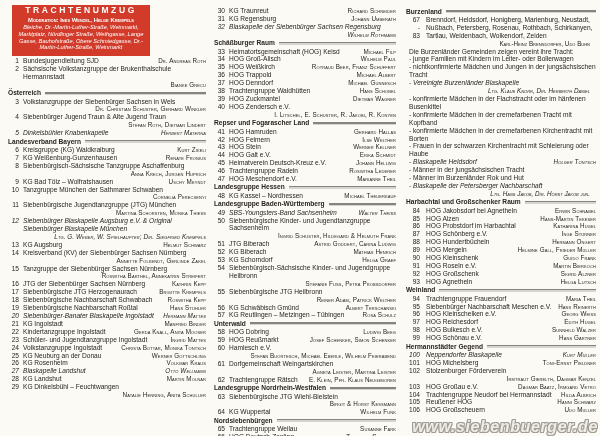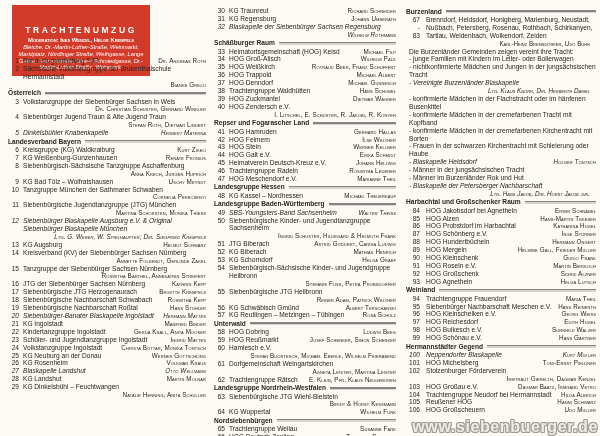--- a/index.html
+++ b/index.html
@@ -1,20 +1,20 @@
 <!DOCTYPE html>
 <html><head>
 <meta charset="utf-8">
 <style>
   html,body{margin:0;padding:0;}
   .page{position:relative;width:600px;height:436px;background:#fbfaf5;overflow:hidden;
         font-family:"Liberation Sans",sans-serif;color:#29241f;}
   
   .headerbox{position:absolute;left:12px;top:5px;width:138px;background:#d23b2a;color:#fff;
-             text-align:center;padding:20px 4px 5px 4px;box-sizing:border-box;}
+             text-align:center;padding:0 4px 5px 4px;box-sizing:border-box;}
   .hb-title{font-size:8.5px;font-weight:bold;letter-spacing:2.6px;}
   .hb-mod{font-size:5.9px;font-weight:bold;font-variant:small-caps;margin-top:1.5px;}
   .hb-route{font-size:5.7px;font-style:italic;margin-top:1.5px;line-height:6.8px;}
   
   .col{position:absolute;font-size:6.6px;line-height:7.9px;}
   #c1{left:8px;top:57px;width:198px;}
   #c2{left:214px;top:7px;width:182px;}
   #c3{left:406px;top:7px;width:190px;}
   .entry{display:flex;}
   .num{flex:0 0 11px;text-align:right;margin-right:4px;}
@@ -25,21 +25,21 @@
   .it{font-style:italic;}
   .section{display:flex;align-items:center;margin:0.5px 0;}
   .slabel{font-weight:bold;white-space:nowrap;}
   .sbar{flex:1;height:3px;margin-left:4px;
         background:linear-gradient(180deg,#868480 0 50%,#d6d4cf 50% 100%);}
   .note{display:flex;flex-wrap:wrap;padding-left:3px;}
   .lline{text-align:right;font-variant:small-caps;font-size:6.3px;padding-right:6px;}
   .wm{position:absolute;right:2px;bottom:0px;font-size:16px;font-weight:bold;letter-spacing:0.6px;
       color:#efede8;
       text-shadow:1px 1px 0 #a29e96,-1px -1px 0 #a29e96,1px -1px 0 #a29e96,-1px 1px 0 #a29e96,
-                  0 1px 0 #a29e96,0 -1px 0 #a29e96,1px 0 0 #a29e96,-1px 0 0 #a29e96;}
+                  0 1px 0 #a29e96,0 -1px 0 #a29e96,1px 0 0 #a29e96,-1px 0 0 #a29e96;font-style:italic;}
 </style>
 </head>
 <body>
 
 <div class="page">
   <div class="headerbox">
     <div class="hb-title">TRACHTENUMZUG</div>
     <div class="hb-mod">Moderation: Ines Wenzel, Helge Krempels</div>
     <div class="hb-route">Bleiche, Dr.-Martin-Luther-Straße, Weinmarkt, Marktplatz, Nördlinger Straße, Wethgasse, Lange Gasse, Bauhofstraße, Obere Schmiedgasse, Dr.-Martin-Luther-Straße, Weinmarkt</div>
   </div>

